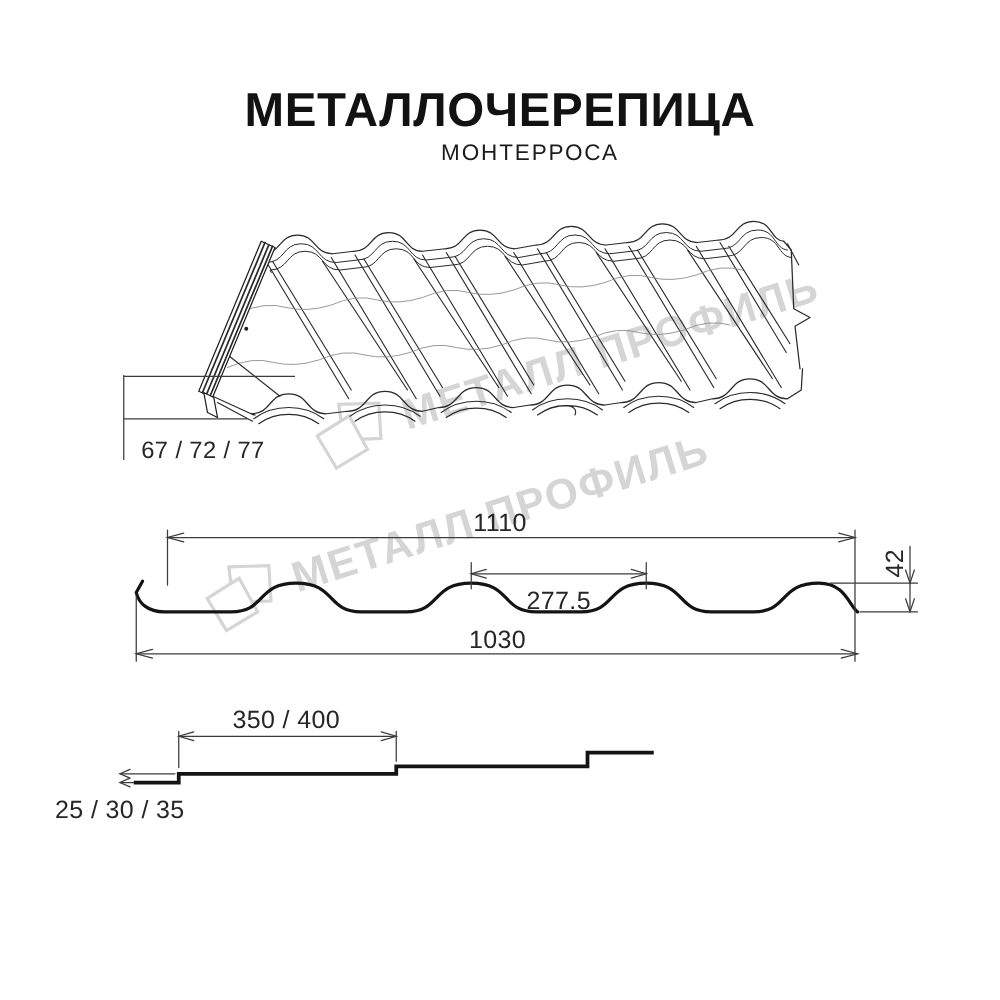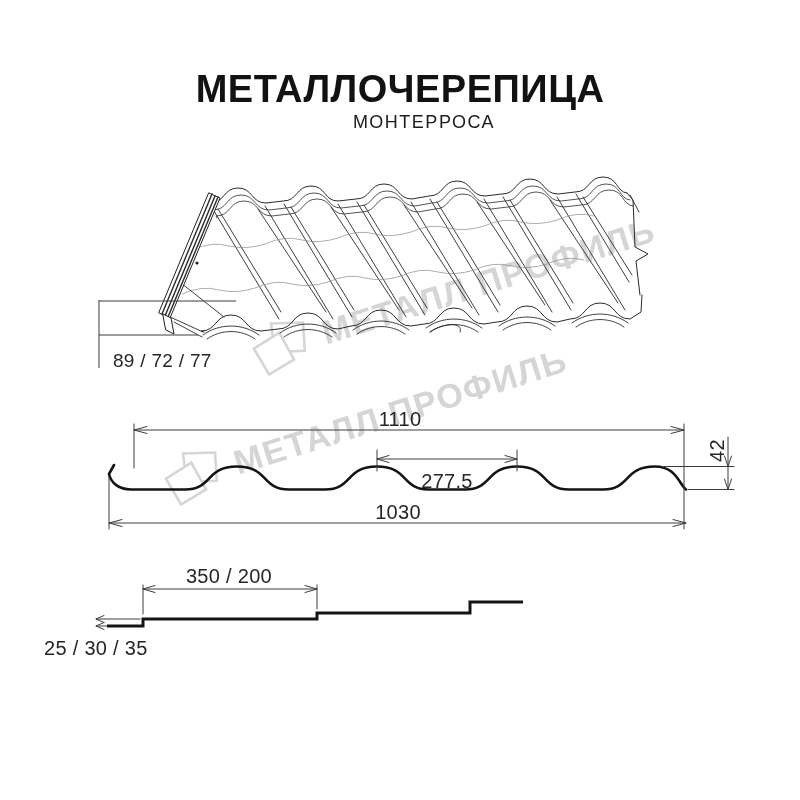--- a/index.html
+++ b/index.html
@@ -155,19 +155,19 @@
   <g stroke="#3c3c3c" stroke-width="1" fill="none" stroke-linecap="round">
 
     <path d="M143,585 L143,614 M317,585 L317,609 M143,589 L317,589"></path>
     <path d="M155,585.5 L143,589 L155,592.5 M305,585.5 L317,589 L305,592.5"></path>
 
     <path d="M96,619 L140,619 M96,626 L107,626"></path>
     <path d="M104,615.5 L96,619 L104,622.5 M104,622.5 L96,626 L104,629.5"></path>
   </g>
 </svg>
 
-<div class="abs dim lbl-step-height">89 / 72 / 77</div>
+<div class="abs dim lbl-step-height">67 / 72 / 77</div>
 <div class="abs dim center lbl-1110">1110</div>
 <div class="abs dim center lbl-2775">277.5</div>
 <div class="abs dim lbl-42">42</div>
 <div class="abs dim center lbl-1170">1030</div>
-<div class="abs dim center lbl-350">350 / 200</div>
+<div class="abs dim center lbl-350">350 / 400</div>
 <div class="abs dim lbl-25">25 / 30 / 35</div>
 
 </body></html>

